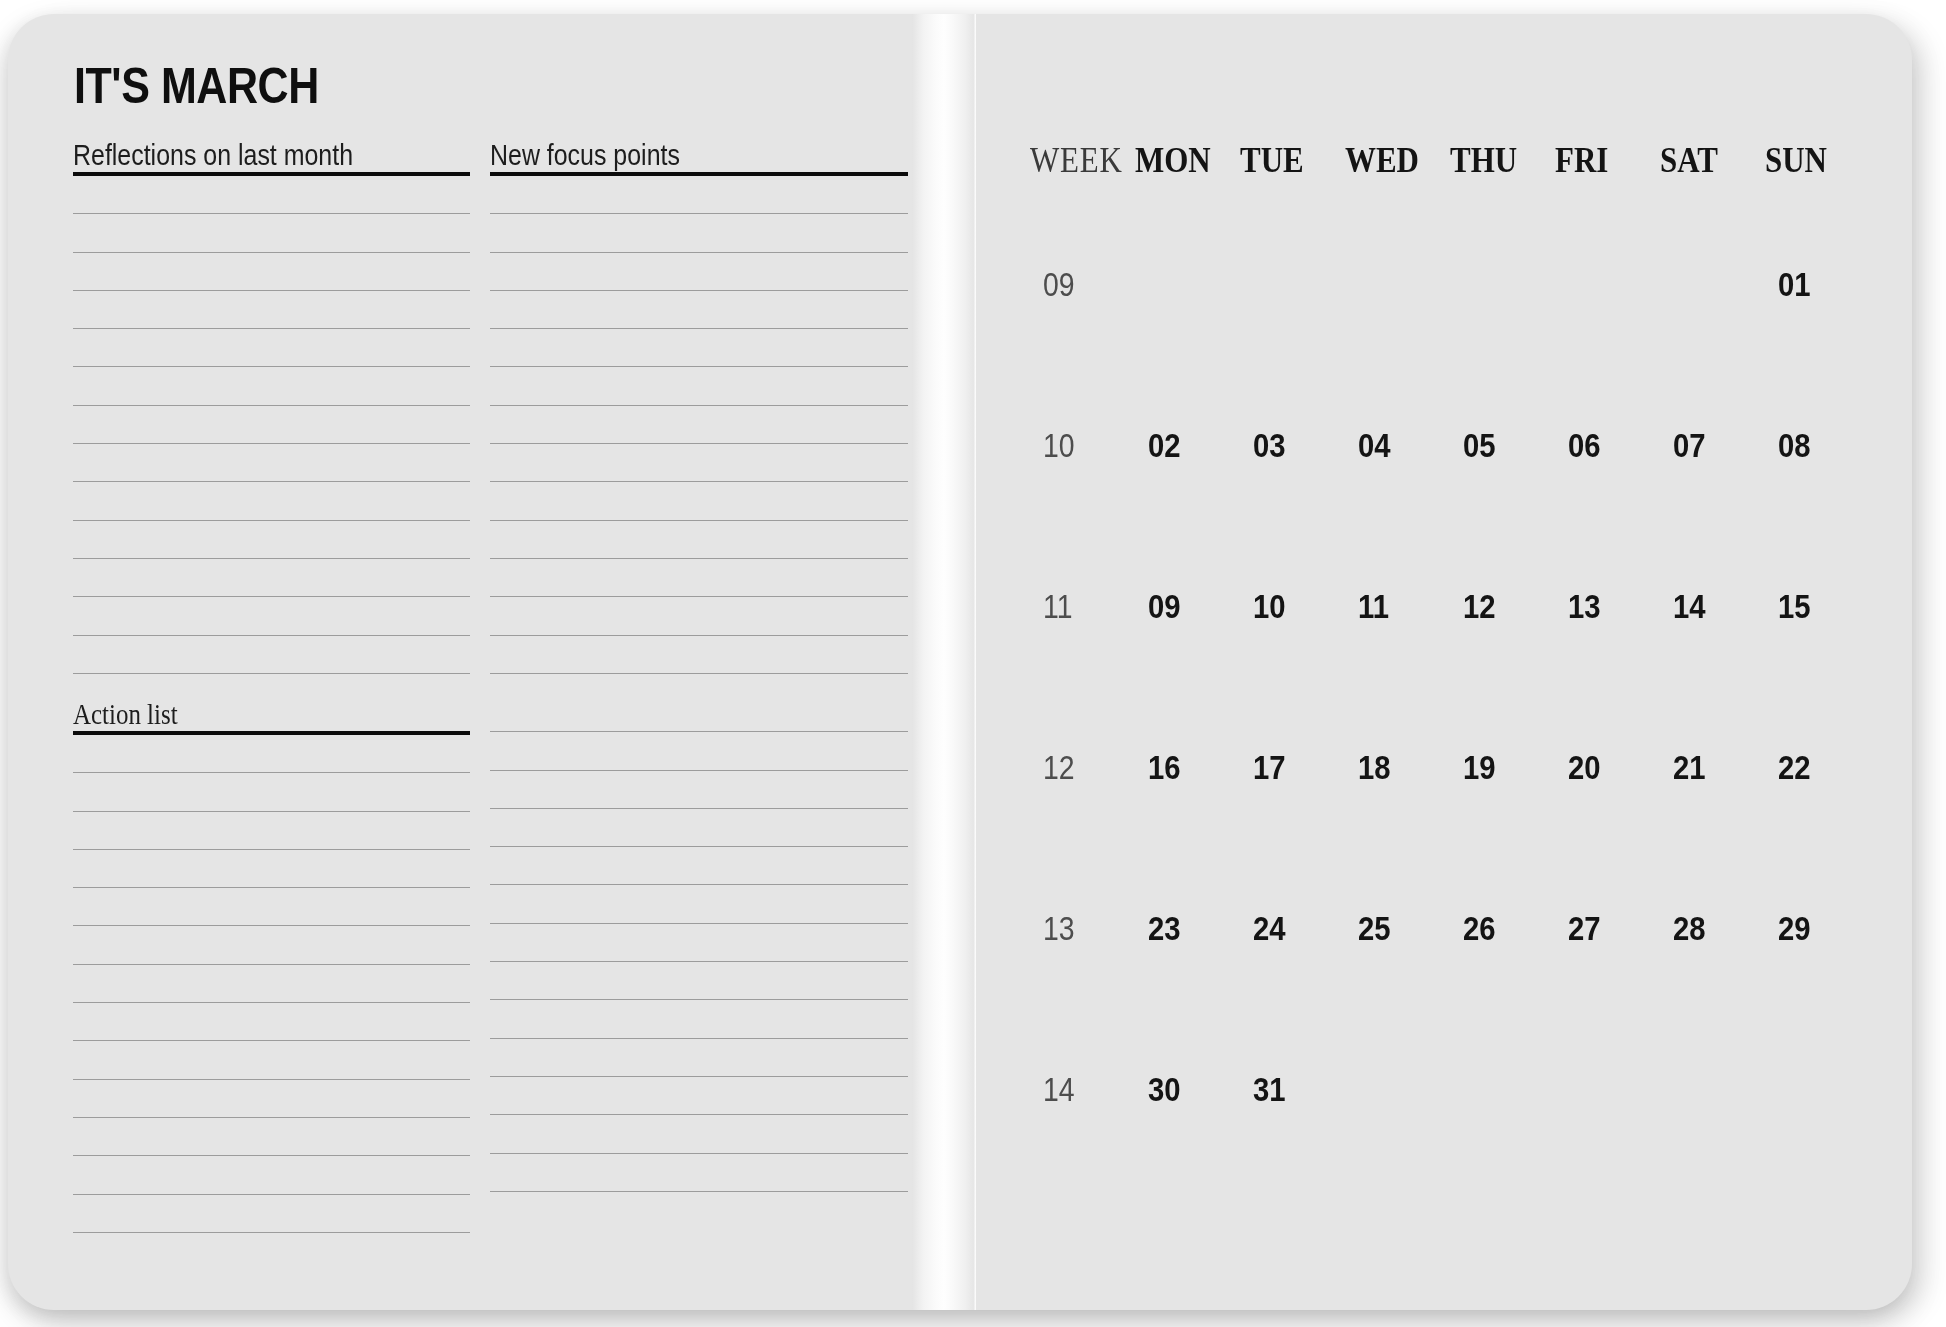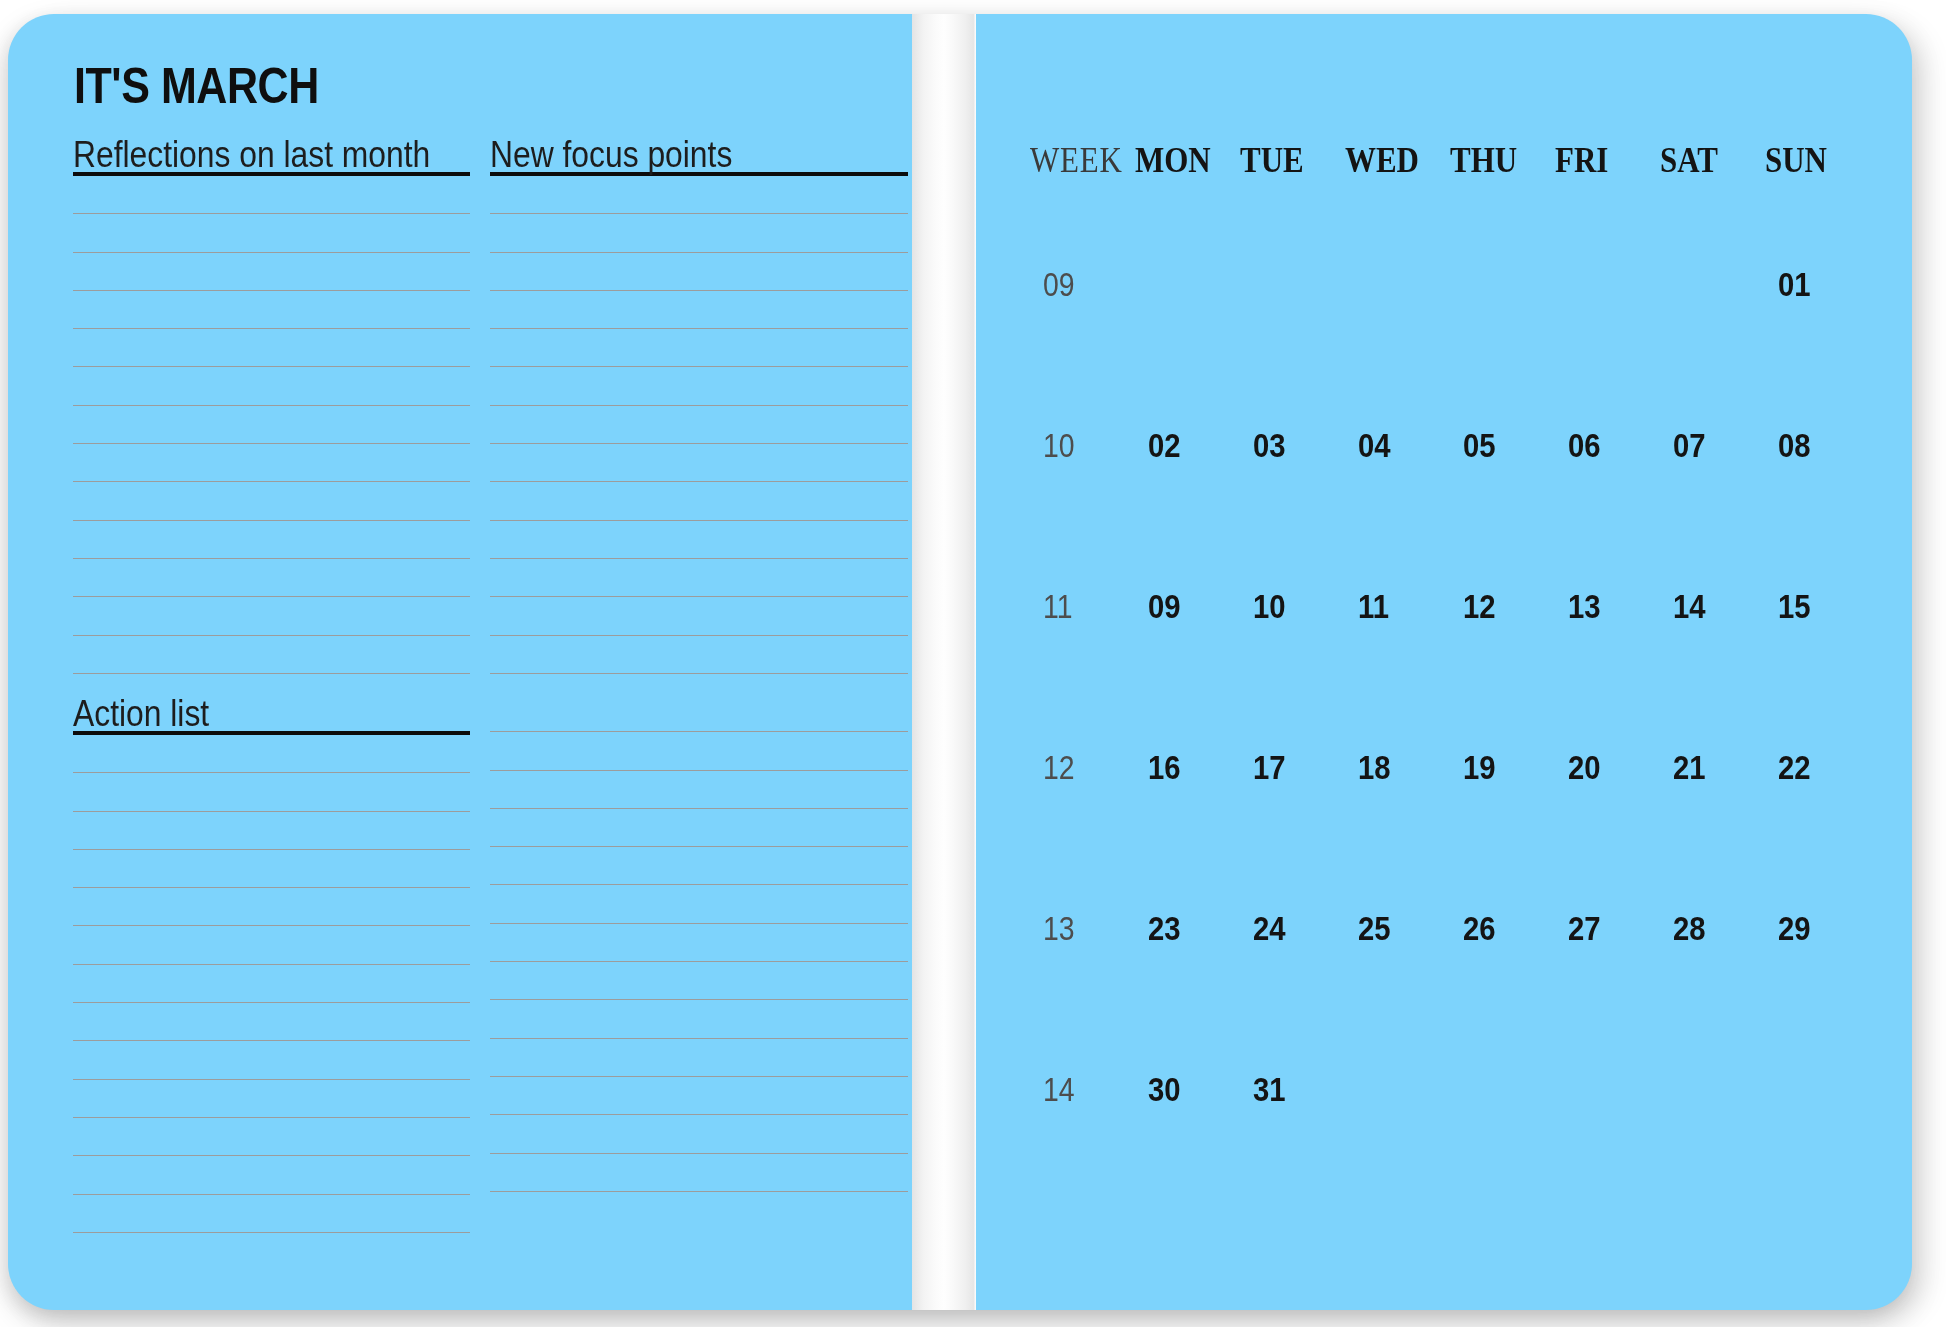--- a/index.html
+++ b/index.html
@@ -3,45 +3,45 @@
 <meta charset="utf-8">
 <style>
   html,body{margin:0;padding:0;}
   body{
     width:1946px;height:1327px;position:relative;background:#ffffff;
     font-family:"Liberation Sans", sans-serif;overflow:hidden;
     -webkit-font-smoothing:antialiased;
   }
   .spread{
     position:absolute;left:8px;top:14px;width:1904px;height:1296px;
-    background:#7dd3fc;border-radius:46px;
+    background:#e5e5e5;border-radius:46px;
     box-shadow:0 12px 30px rgba(0,0,0,.15), 14px 10px 28px rgba(0,0,0,.10), -6px 6px 18px rgba(0,0,0,.06);
   }
   
   .spine{
     position:absolute;left:904px;top:0;width:64px;height:100%;
     background:linear-gradient(90deg,
       #e4e4e4 0%, #f3f3f3 18%, #fbfbfb 38%, #fefefe 50%,
       #f9f9f9 64%, #efefef 84%, #e6e6e6 96%, #ffffff 100%);
   }
   .cond{display:inline-block;transform:scaleX(.86);transform-origin:0 50%;white-space:nowrap;}
   
   .page-title{
     position:absolute;left:66px;top:44px;margin:0;
     font-size:50px;line-height:56px;font-weight:700;letter-spacing:-.5px;color:#0f0f0f;
   }
   .sec{position:absolute;}
   .s1c1{left:65px;top:121px;width:397px;}
   .s1c2{left:482px;top:121px;width:418px;}
-  .s2c1{left:65px;top:680px;width:397px;}
+  .s2c1{left:65px;top:680px;width:397px;font-family:Liberation Serif, serif;}
   .s2c2{left:482px;top:680px;width:418px;}
   .sec-label{
     height:37px;display:flex;align-items:flex-end;
     border-bottom:4px solid #0c0c0c;
-    font-size:37px;line-height:34px;color:#1d1d1d;
+    font-size:29px;line-height:34px;color:#1d1d1d;
   }
   .rule{height:37.3px;border-bottom:1px solid #9c9c9c;}
   
   .cal-head{position:absolute;left:1022px;top:127px;display:flex;font-family:Liberation Serif, serif;}
   .hcell{
     width:105px;font-size:36px;line-height:38px;font-weight:700;color:#141414;
     transform:scaleX(.86);transform-origin:0 50%;white-space:nowrap;
   }
   .hcell.week{font-weight:400;color:#3a3a3a;letter-spacing:1px;}
   .cal-rows{position:absolute;left:1022px;top:190px;}

